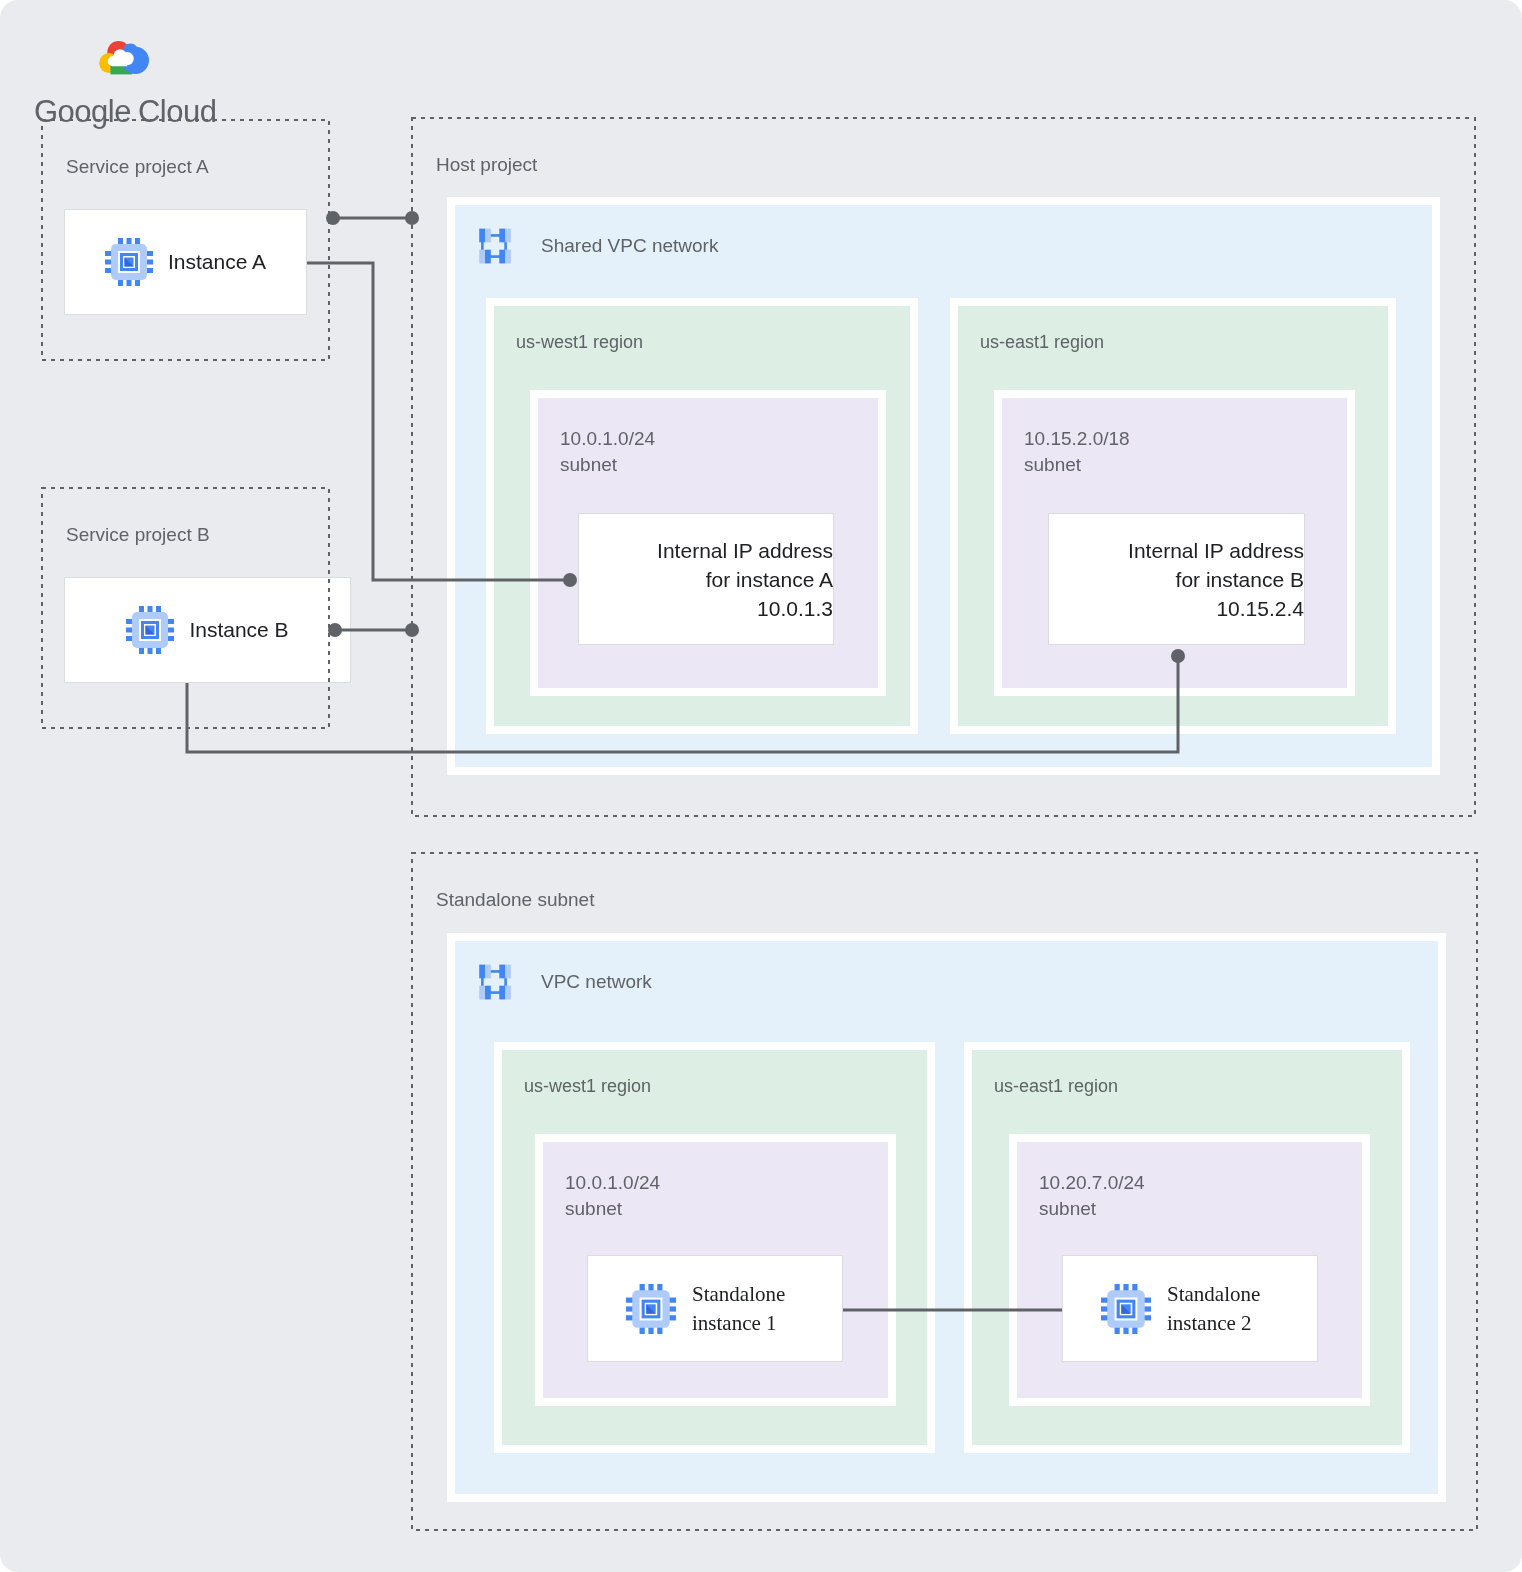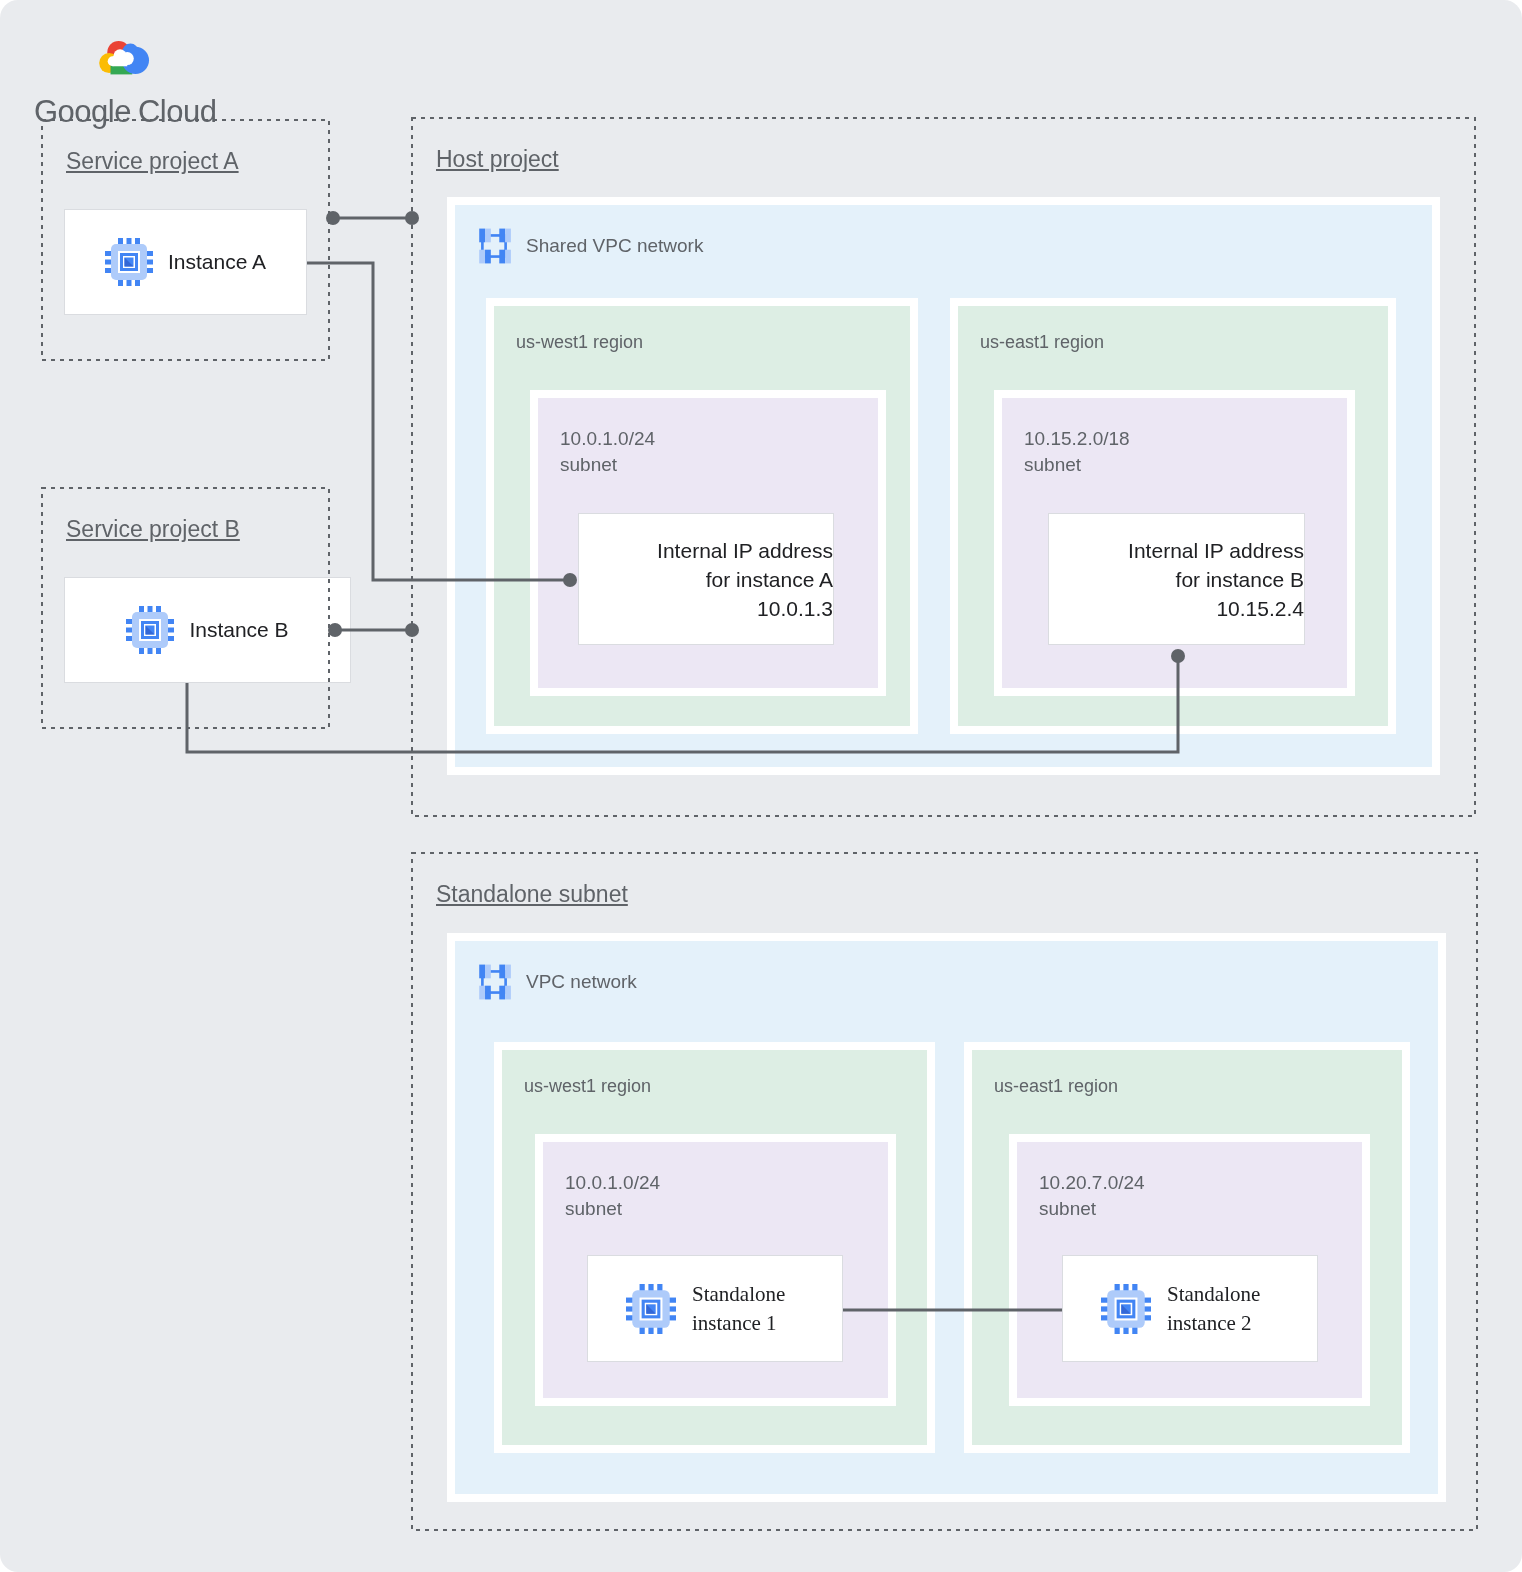--- a/index.html
+++ b/index.html
@@ -8,27 +8,27 @@
     position:relative;width:1522px;height:1572px;background:#e9ebee;
     border-radius:18px;overflow:hidden;
   }
   
   .logo{position:absolute;left:34px;top:36px;display:flex;align-items:center;gap:12px;flex-direction:column;}
   .logo-text{font-size:31px;color:#5f6368;letter-spacing:-0.5px;}
   .logo-text .g{font-weight:500;}
   .logo-text .c{font-weight:400;margin-left:7px;}
   
   .proj{position:absolute;}
-  .proj-label{position:absolute;left:24px;top:28px;font-size:23px;color:#5f6368;text-decoration:underline;}
+  .proj-label{position:absolute;left:24px;top:36px;font-size:19px;color:#5f6368;}
   
   .netbox,.region,.subnet{position:absolute;box-sizing:border-box;border:8px solid #ffffff;}
   .netbox{background:#e4f1fa;}
   .region{background:#ddeee4;}
   .subnet{background:#ece7f4;}
-  .net-header{display:flex;align-items:center;gap:13px;margin:22px 0 0 20px;}
+  .net-header{display:flex;align-items:center;gap:28px;margin:22px 0 0 20px;}
   .net-header .lbl{font-size:19px;color:#5f6368;}
   .region-label{margin:26px 0 0 22px;font-size:18px;color:#5f6368;}
   .subnet-label{margin:28px 0 0 22px;font-size:19px;color:#5f6368;line-height:26px;}
   
   .card{position:absolute;background:#ffffff;border:1px solid #dadce0;box-sizing:border-box;}
   .inst-card{display:flex;align-items:center;justify-content:center;gap:15px;
              font-size:21px;color:#202124;}
   .ip-card{display:flex;flex-direction:column;align-items:flex-end;justify-content:center;
            font-size:21px;color:#202124;line-height:29px;text-align:center;}
   .sa-card{display:flex;align-items:center;gap:16px;padding-left:38px;

